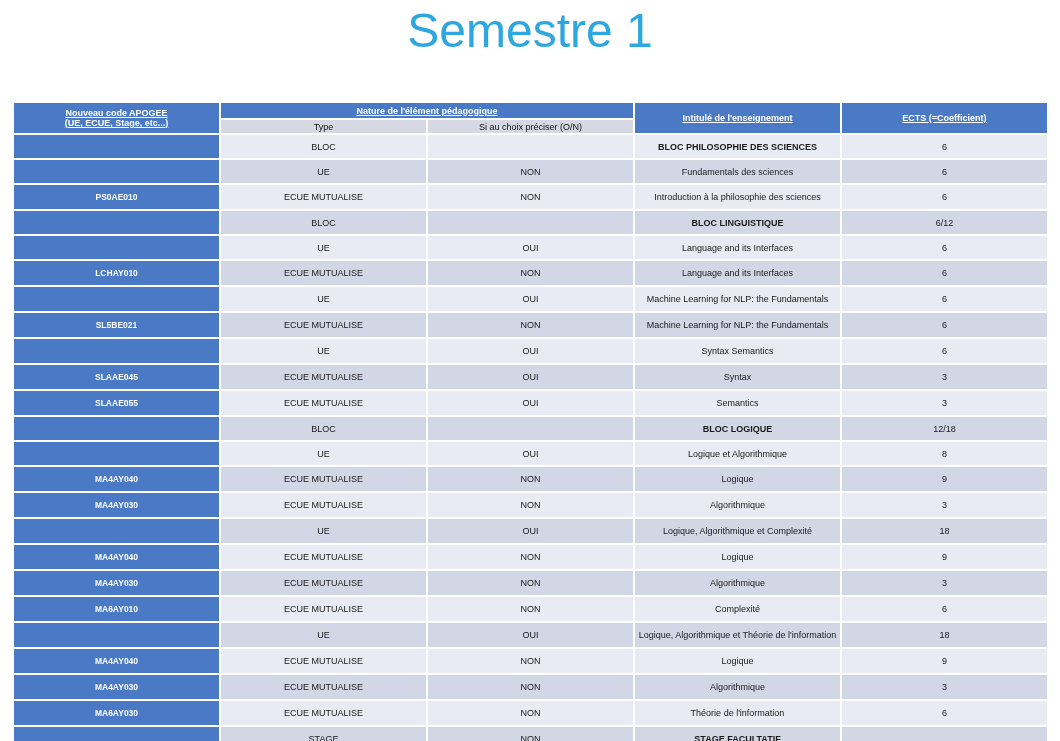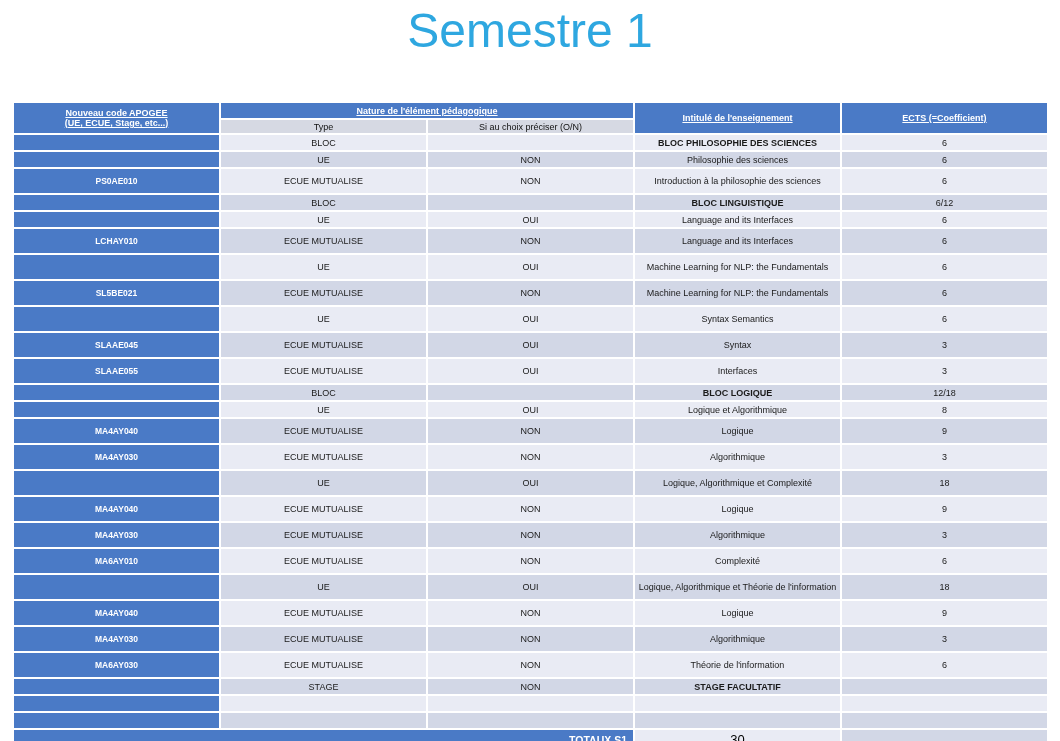--- a/index.html
+++ b/index.html
@@ -24,21 +24,21 @@
     font-size:9px;color:#1a1a1a;overflow:hidden;white-space:nowrap;
   }
   .blue{background:#4a7ac6;color:#ffffff;font-weight:bold;}
   .hdr{text-decoration:underline;font-size:9px;}
   .sub{background:#d6d9e3;color:#111111;font-weight:normal;font-size:9px;}
   .a{background:#e9ebf4;}
   .b{background:#d2d7e6;}
   .bold{font-weight:bold;margin-left:28px;}
   tr.hs{height:15px;padding-left:27px;}
   tr.hb{height:13px;}
-  tr.s{height:15px;}
+  tr.s{height:23px;}
   tr.t{height:24px;}
   tr.f{height:19px;}
   td.code{font-size:8.5px;}
   td.totaux-label{text-align:right;font-size:10.5px;padding-right:6px;}
   td.total-val{font-size:13px;color:#000;}
 </style>
 </head>
 <body>
 
 <h1 class="page-title">Semestre 1</h1>
@@ -72,21 +72,21 @@
           <td class="blue code"></td>
           <td class="a">BLOC</td>
           <td class="a"></td>
           <td class="a bold">BLOC PHILOSOPHIE DES SCIENCES</td>
           <td class="a">6</td>
         </tr>
         <tr class="s">
           <td class="blue code"></td>
           <td class="b">UE</td>
           <td class="b">NON</td>
-          <td class="b">Philosophie des sciences</td>
+          <td class="b">Fundamentals des sciences</td>
           <td class="b">6</td>
         </tr>
         <tr class="t">
           <td class="blue code">PS0AE010</td>
           <td class="a">ECUE MUTUALISE</td>
           <td class="a">NON</td>
           <td class="a">Introduction à la philosophie des sciences</td>
           <td class="a">6</td>
         </tr>
         <tr class="s">
@@ -135,21 +135,21 @@
           <td class="blue code">SLAAE045</td>
           <td class="b">ECUE MUTUALISE</td>
           <td class="b">OUI</td>
           <td class="b">Syntax</td>
           <td class="b">3</td>
         </tr>
         <tr class="t">
           <td class="blue code">SLAAE055</td>
           <td class="a">ECUE MUTUALISE</td>
           <td class="a">OUI</td>
-          <td class="a">Interfaces</td>
+          <td class="a">Semantics</td>
           <td class="a">3</td>
         </tr>
         <tr class="s">
           <td class="blue code"></td>
           <td class="b">BLOC</td>
           <td class="b"></td>
           <td class="b bold">BLOC LOGIQUE</td>
           <td class="b">12/18</td>
         </tr>
         <tr class="s">

